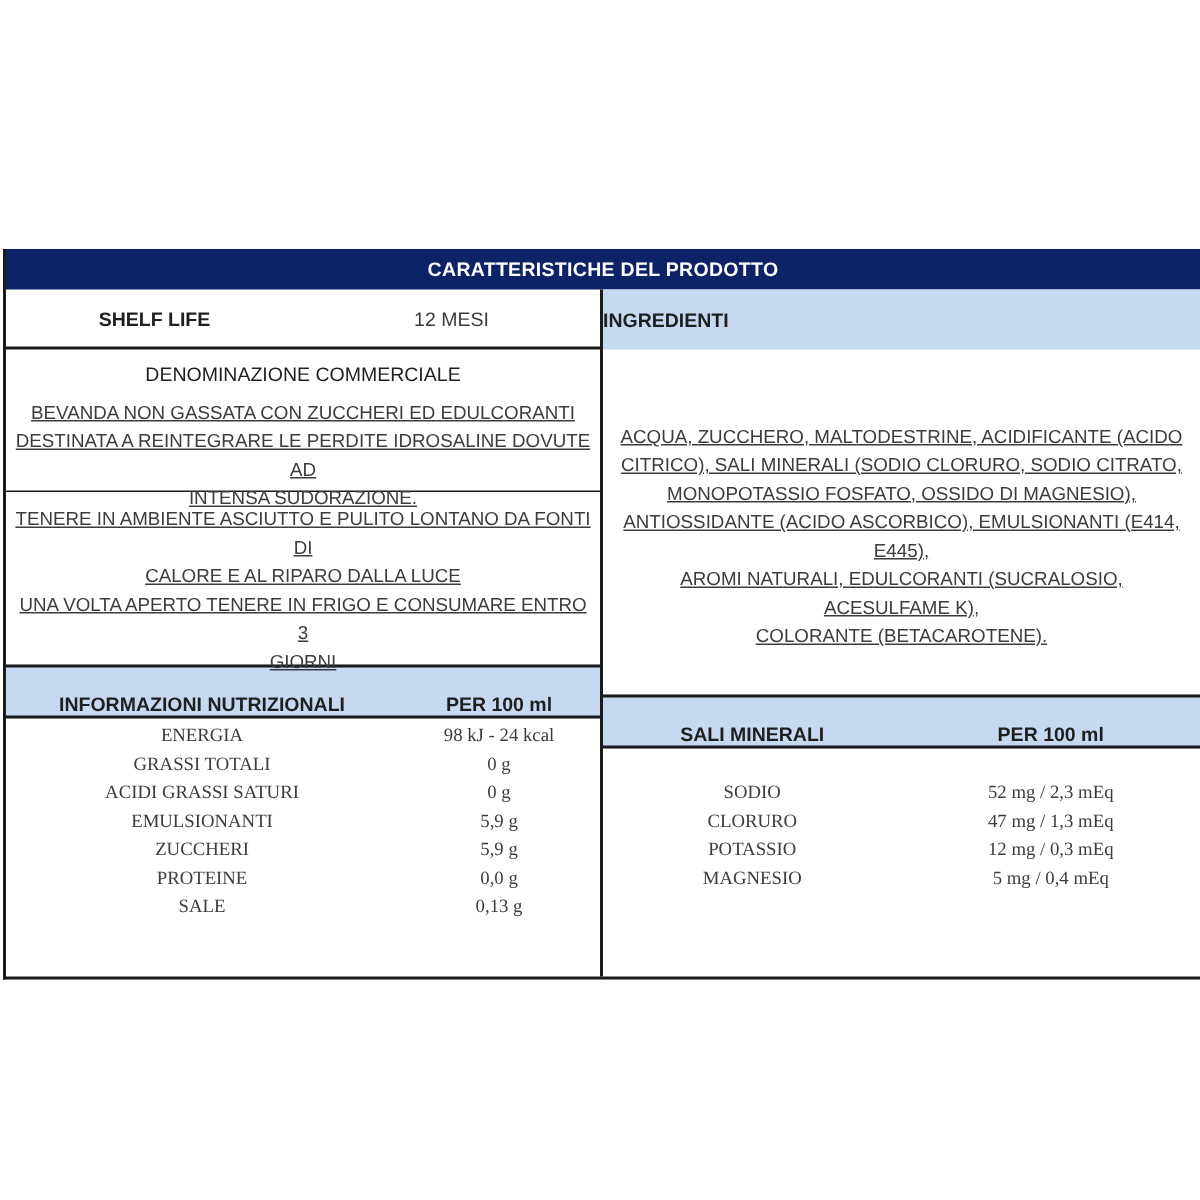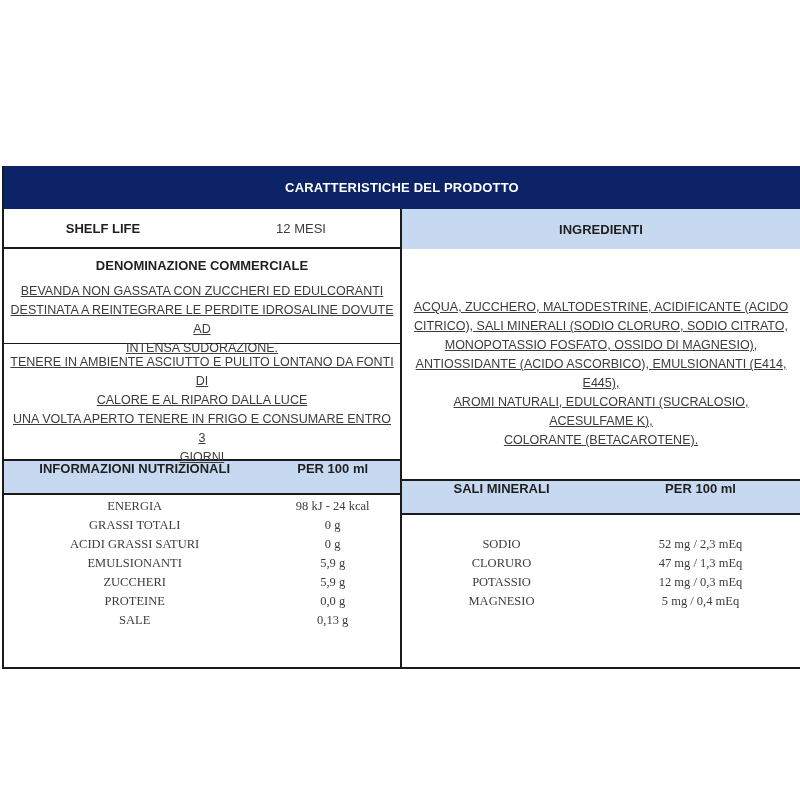--- a/index.html
+++ b/index.html
@@ -15,66 +15,66 @@
     font-family:"Liberation Sans", sans-serif;
     position:relative;overflow:hidden;
   }
   .table-wrap{
     position:absolute;top:166px;left:2px;width:798px;
     border-left:2px solid var(--border);
     border-bottom:2px solid var(--border);
     background:#fff;
   }
   .title-bar{
-    height:43px;background:var(--navy);color:#ffffff;
+    height:27px;background:var(--navy);color:#ffffff;
     font-weight:bold;font-size:13px;letter-spacing:.2px;
     display:flex;align-items:center;justify-content:center;
   }
   .cols{display:flex;}
   .col-left{width:398px;border-right:2px solid var(--border);}
   .col-right{flex:1;}
 
   
   .shelf-row{height:40px;border-bottom:2px solid var(--border);display:flex;align-items:center;}
   .shelf-cell{width:50%;text-align:center;font-size:13px;}
   .shelf-label{font-weight:bold;color:var(--head-text);}
   .shelf-value{color:var(--body-text);}
   .section{padding-top:9px;}
   .denom{height:95px;border-bottom:1px solid var(--border);}
   .conserv{height:115px;}
   .section-heading{
-    font-weight:bold;font-size:13px;color:var(--head-text);
+    font-weight:normal;font-size:13px;color:var(--head-text);
     text-align:center;margin-bottom:9px;
   }
   .section-text{
     font-size:12.5px;color:var(--body-text);text-align:center;
     line-height:19px;white-space:pre-line;padding:0 4px;text-decoration:underline;
   }
 
   
   .band{
     height:36px;background:var(--lightblue);
     border-top:2px solid var(--border);border-bottom:2px solid var(--border);
-    display:flex;align-items:flex-start;
+    display:flex;align-items:flex-end;
   }
   .band-cell{font-weight:bold;font-size:13px;color:var(--head-text);text-align:center;}
   .w66{width:66%;}
   .w34{width:34%;}
   .w50{width:50%;}
 
   
   .rows-area{height:152px;padding-top:2px;}
   .rows-area.minerals{padding-top:20px;}
   .data-row{height:19px;display:flex;align-items:center;font-size:12.5px;color:var(--body-text);}
   .cell{text-align:center;font-family:Liberation Serif, serif;}
 
   
   .ingr-header{
     height:40px;background:var(--lightblue);
-    display:flex;align-items:center;justify-content:center;
+    display:flex;align-items:center;justify-content:flex-start;
     font-weight:bold;font-size:13px;color:var(--head-text);
   }
   .ingr-body{
     height:210px;display:flex;align-items:center;justify-content:center;
     padding:0 6px;
     margin-top:20px;
   }
 </style>
 </head>
 <body>

